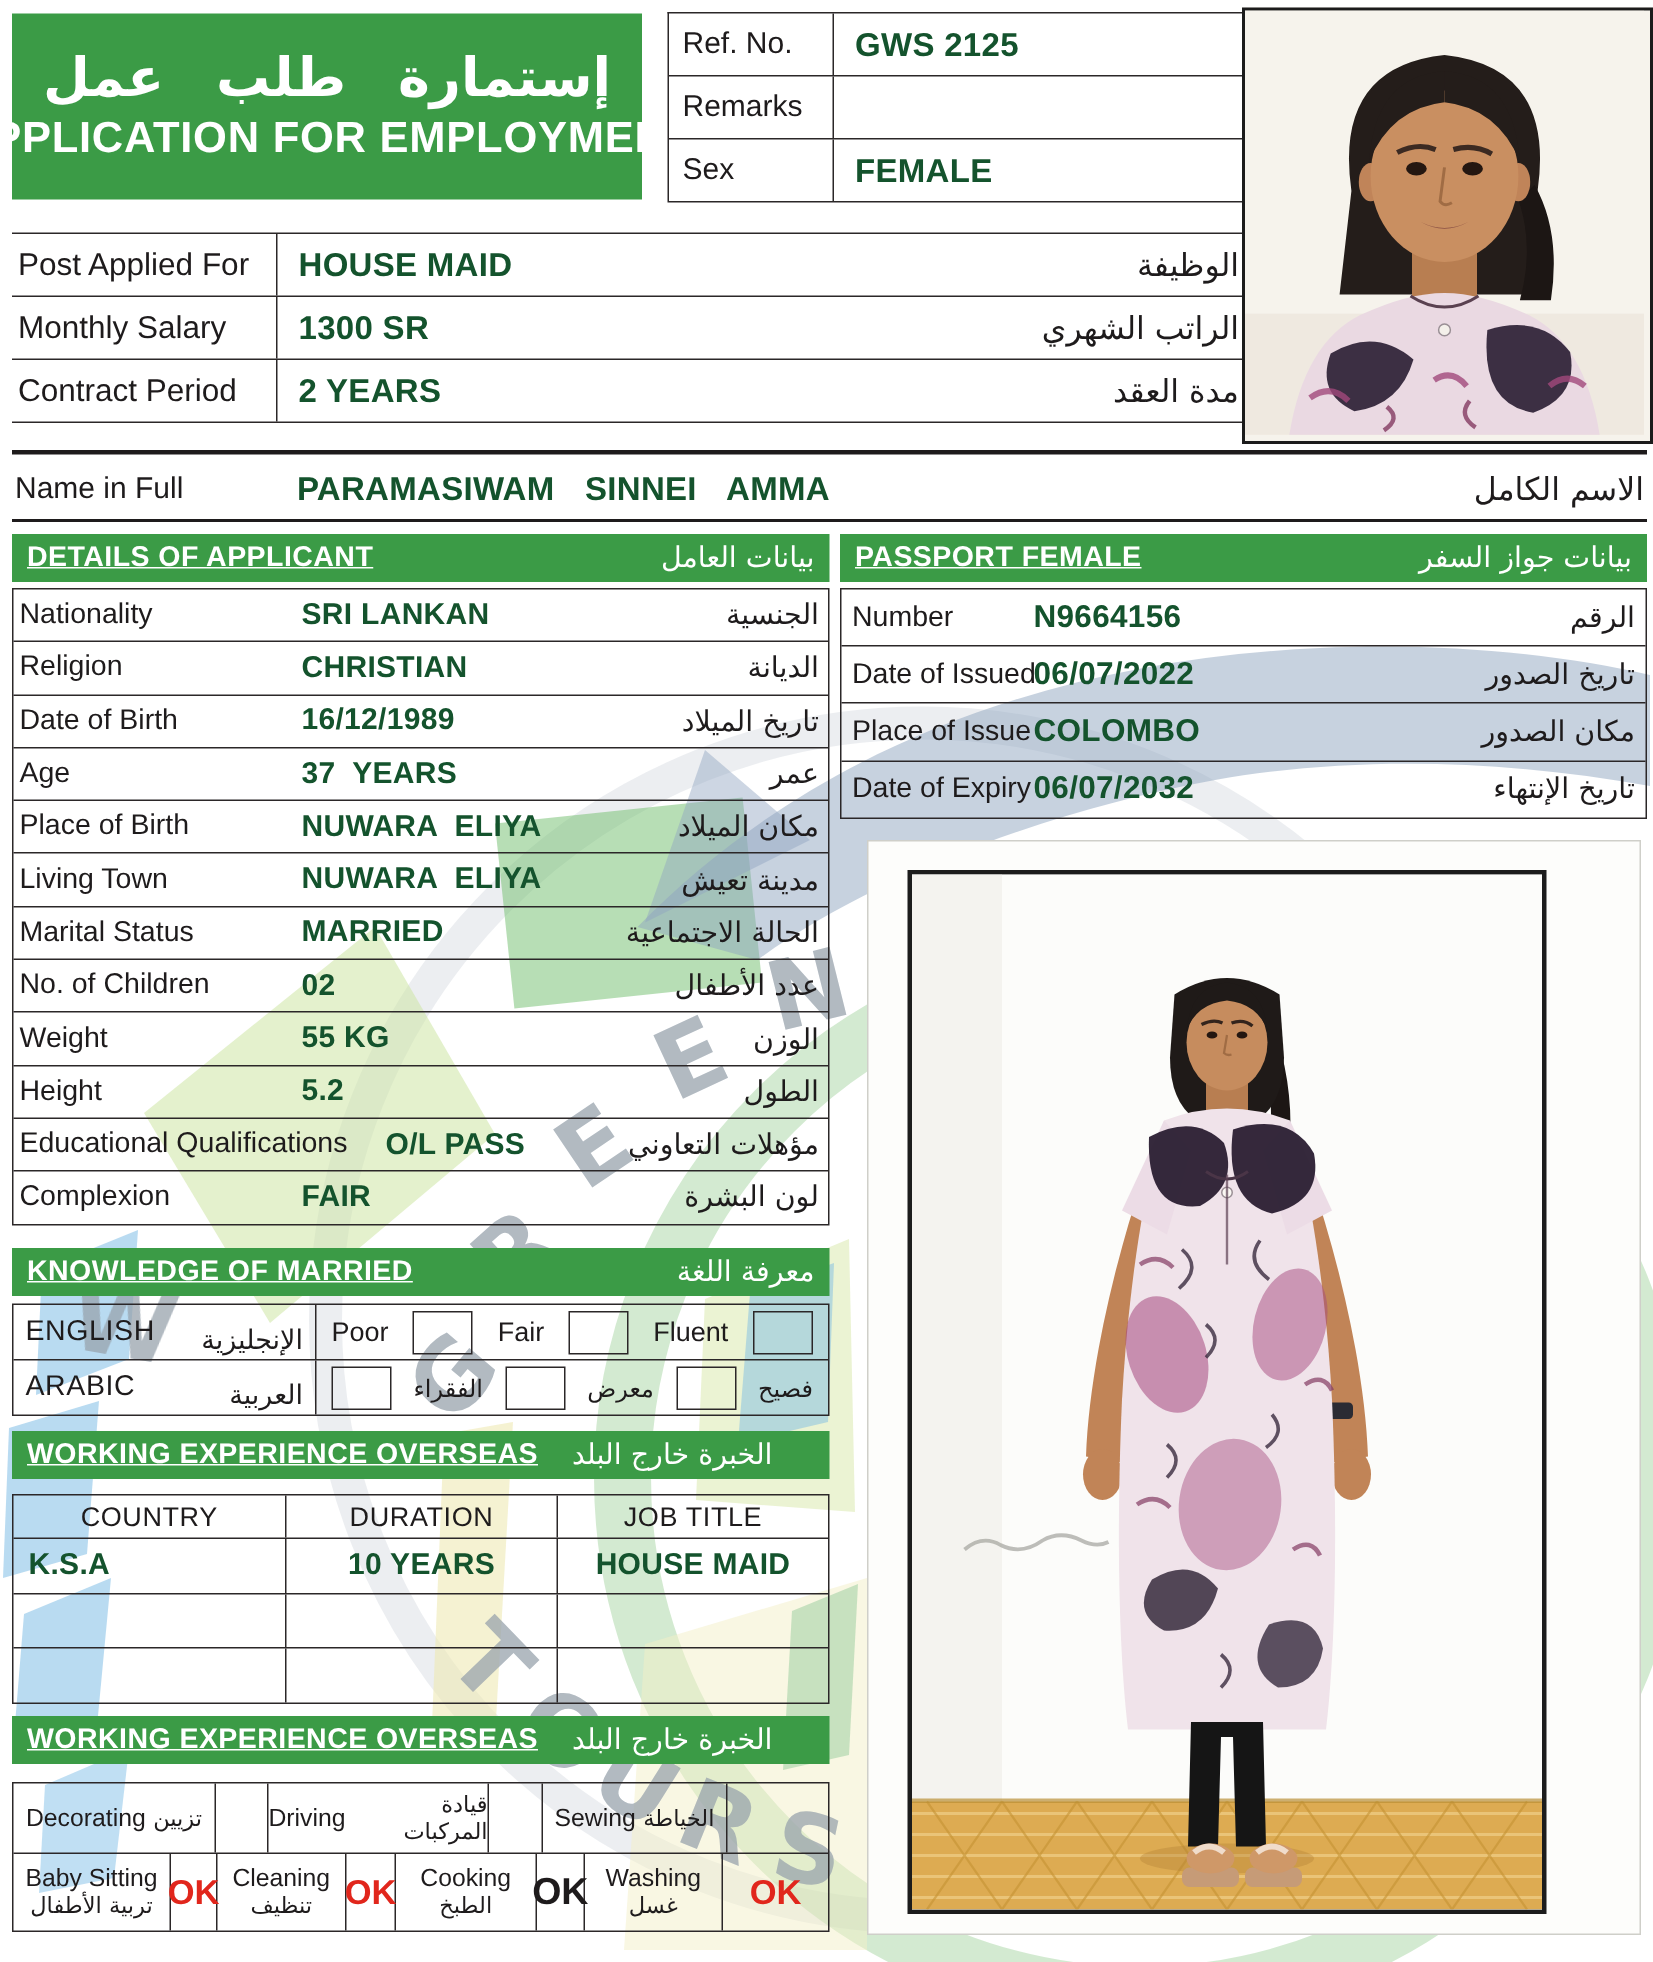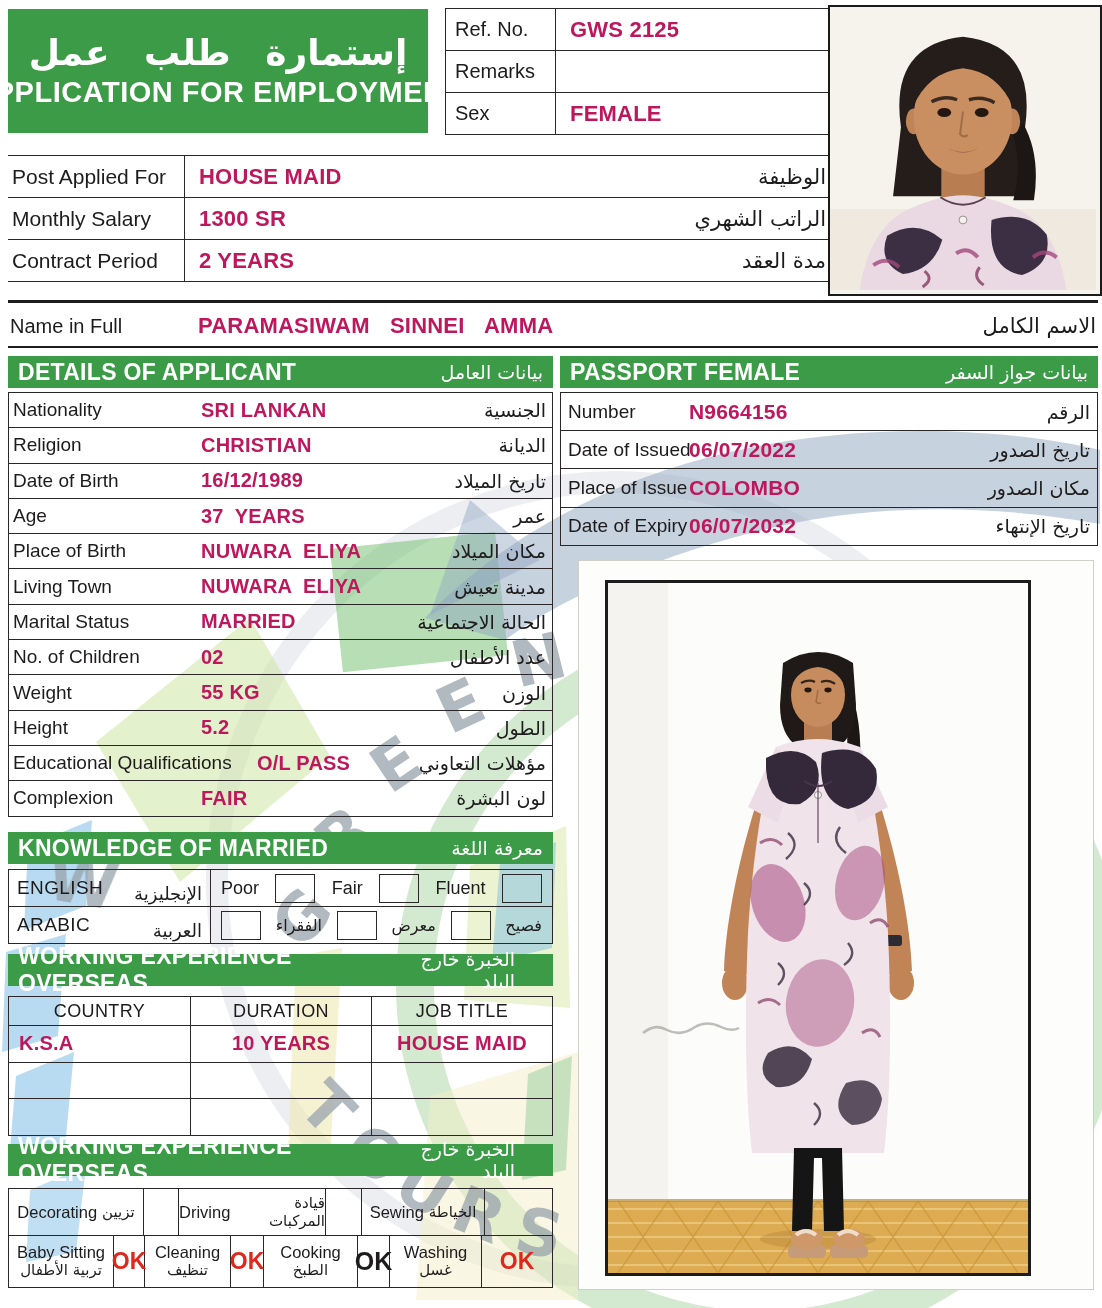--- a/index.html
+++ b/index.html
@@ -14,41 +14,41 @@
   .title-box{left:8px;top:9px;width:420px;height:124px;background:#3b9b46;color:#ffffff;
              display:flex;flex-direction:column;align-items:center;justify-content:center;}
   .title-ar{font-size:36px;font-weight:bold;word-spacing:22px;line-height:1.1;}
   .title-en{font-size:29px;font-weight:bold;letter-spacing:.5px;margin-top:4px;white-space:nowrap;}
   
   .ref-table{left:445px;top:8px;width:384px;border-top:1.5px solid #2b2728;border-left:1.5px solid #2b2728;}
   .ref-row{display:flex;height:41px;border-bottom:1.5px solid #2b2728;align-items:center;}
   .ref-row .lbl{width:100px;padding-left:9px;font-size:20px;}
   .ref-row .val{flex:1;padding-left:14px;border-left:1.5px solid #2b2728;height:100%;display:flex;align-items:center;}
   
-  .red{color:#be185d;font-weight:bold;font-size:22px;letter-spacing:.2px;white-space:pre;}
+  .red{color:#14532d;font-weight:bold;font-size:22px;letter-spacing:.2px;white-space:pre;}
   
   .photo-portrait{left:828px;top:5px;width:270px;height:287px;border:2px solid #1b1b1b;background:#f6f3ec;}
   
   .post-table{left:8px;top:155px;width:820px;border-top:1.5px solid #2b2728;}
   .post-row{display:flex;height:41px;border-bottom:1.5px solid #2b2728;align-items:center;}
   .post-row .lbl{width:177px;height:100%;display:flex;align-items:center;padding-left:4px;
                  border-right:1.5px solid #2b2728;font-size:21px;box-sizing:border-box;}
   .post-row .val{flex:1;padding-left:14px;}
   .post-row .arlbl{padding-right:2px;font-size:21px;}
   .sep{left:8px;top:300px;width:1090px;height:3px;background:#1e1b1c;}
   
   .name-row{left:8px;top:306px;width:1090px;height:40px;border-bottom:2px solid #1e1b1c;
             display:flex;align-items:center;}
   .name-row .lbl{font-size:20px;padding-left:2px;width:188px;}
   .name-row .val{flex:1;word-spacing:14px;}
   .name-row .arlbl{font-size:21px;padding-right:2px;}
   
   .band{height:32px;background:#3b9b46;color:#fff;display:flex;align-items:center;
         justify-content:space-between;padding:0 10px;box-sizing:border-box;}
-  .band .ben{font-size:23px;font-weight:bold;letter-spacing:.3px;}
+  .band .ben{font-size:19px;font-weight:bold;letter-spacing:.3px;text-decoration:underline;}
   .band .bar{font-size:19px;}
   .band-applicant{left:8px;top:356px;width:545px;}
   .band-passport{left:560px;top:356px;width:538px;}
   .band-language{left:8px;top:832px;width:545px;}
   .band-exp{left:8px;top:954px;width:545px;padding-right:38px;}
   .band-skills{left:8px;top:1144px;width:545px;padding-right:38px;}
   
   .details-table{left:8px;top:392px;width:545px;border:1.5px solid #2b2728;box-sizing:border-box;}
   .d-row{position:relative;height:34.3px;border-bottom:1.5px solid #2b2728;display:flex;align-items:center;}
   .d-row:last-child{border-bottom:none;}

